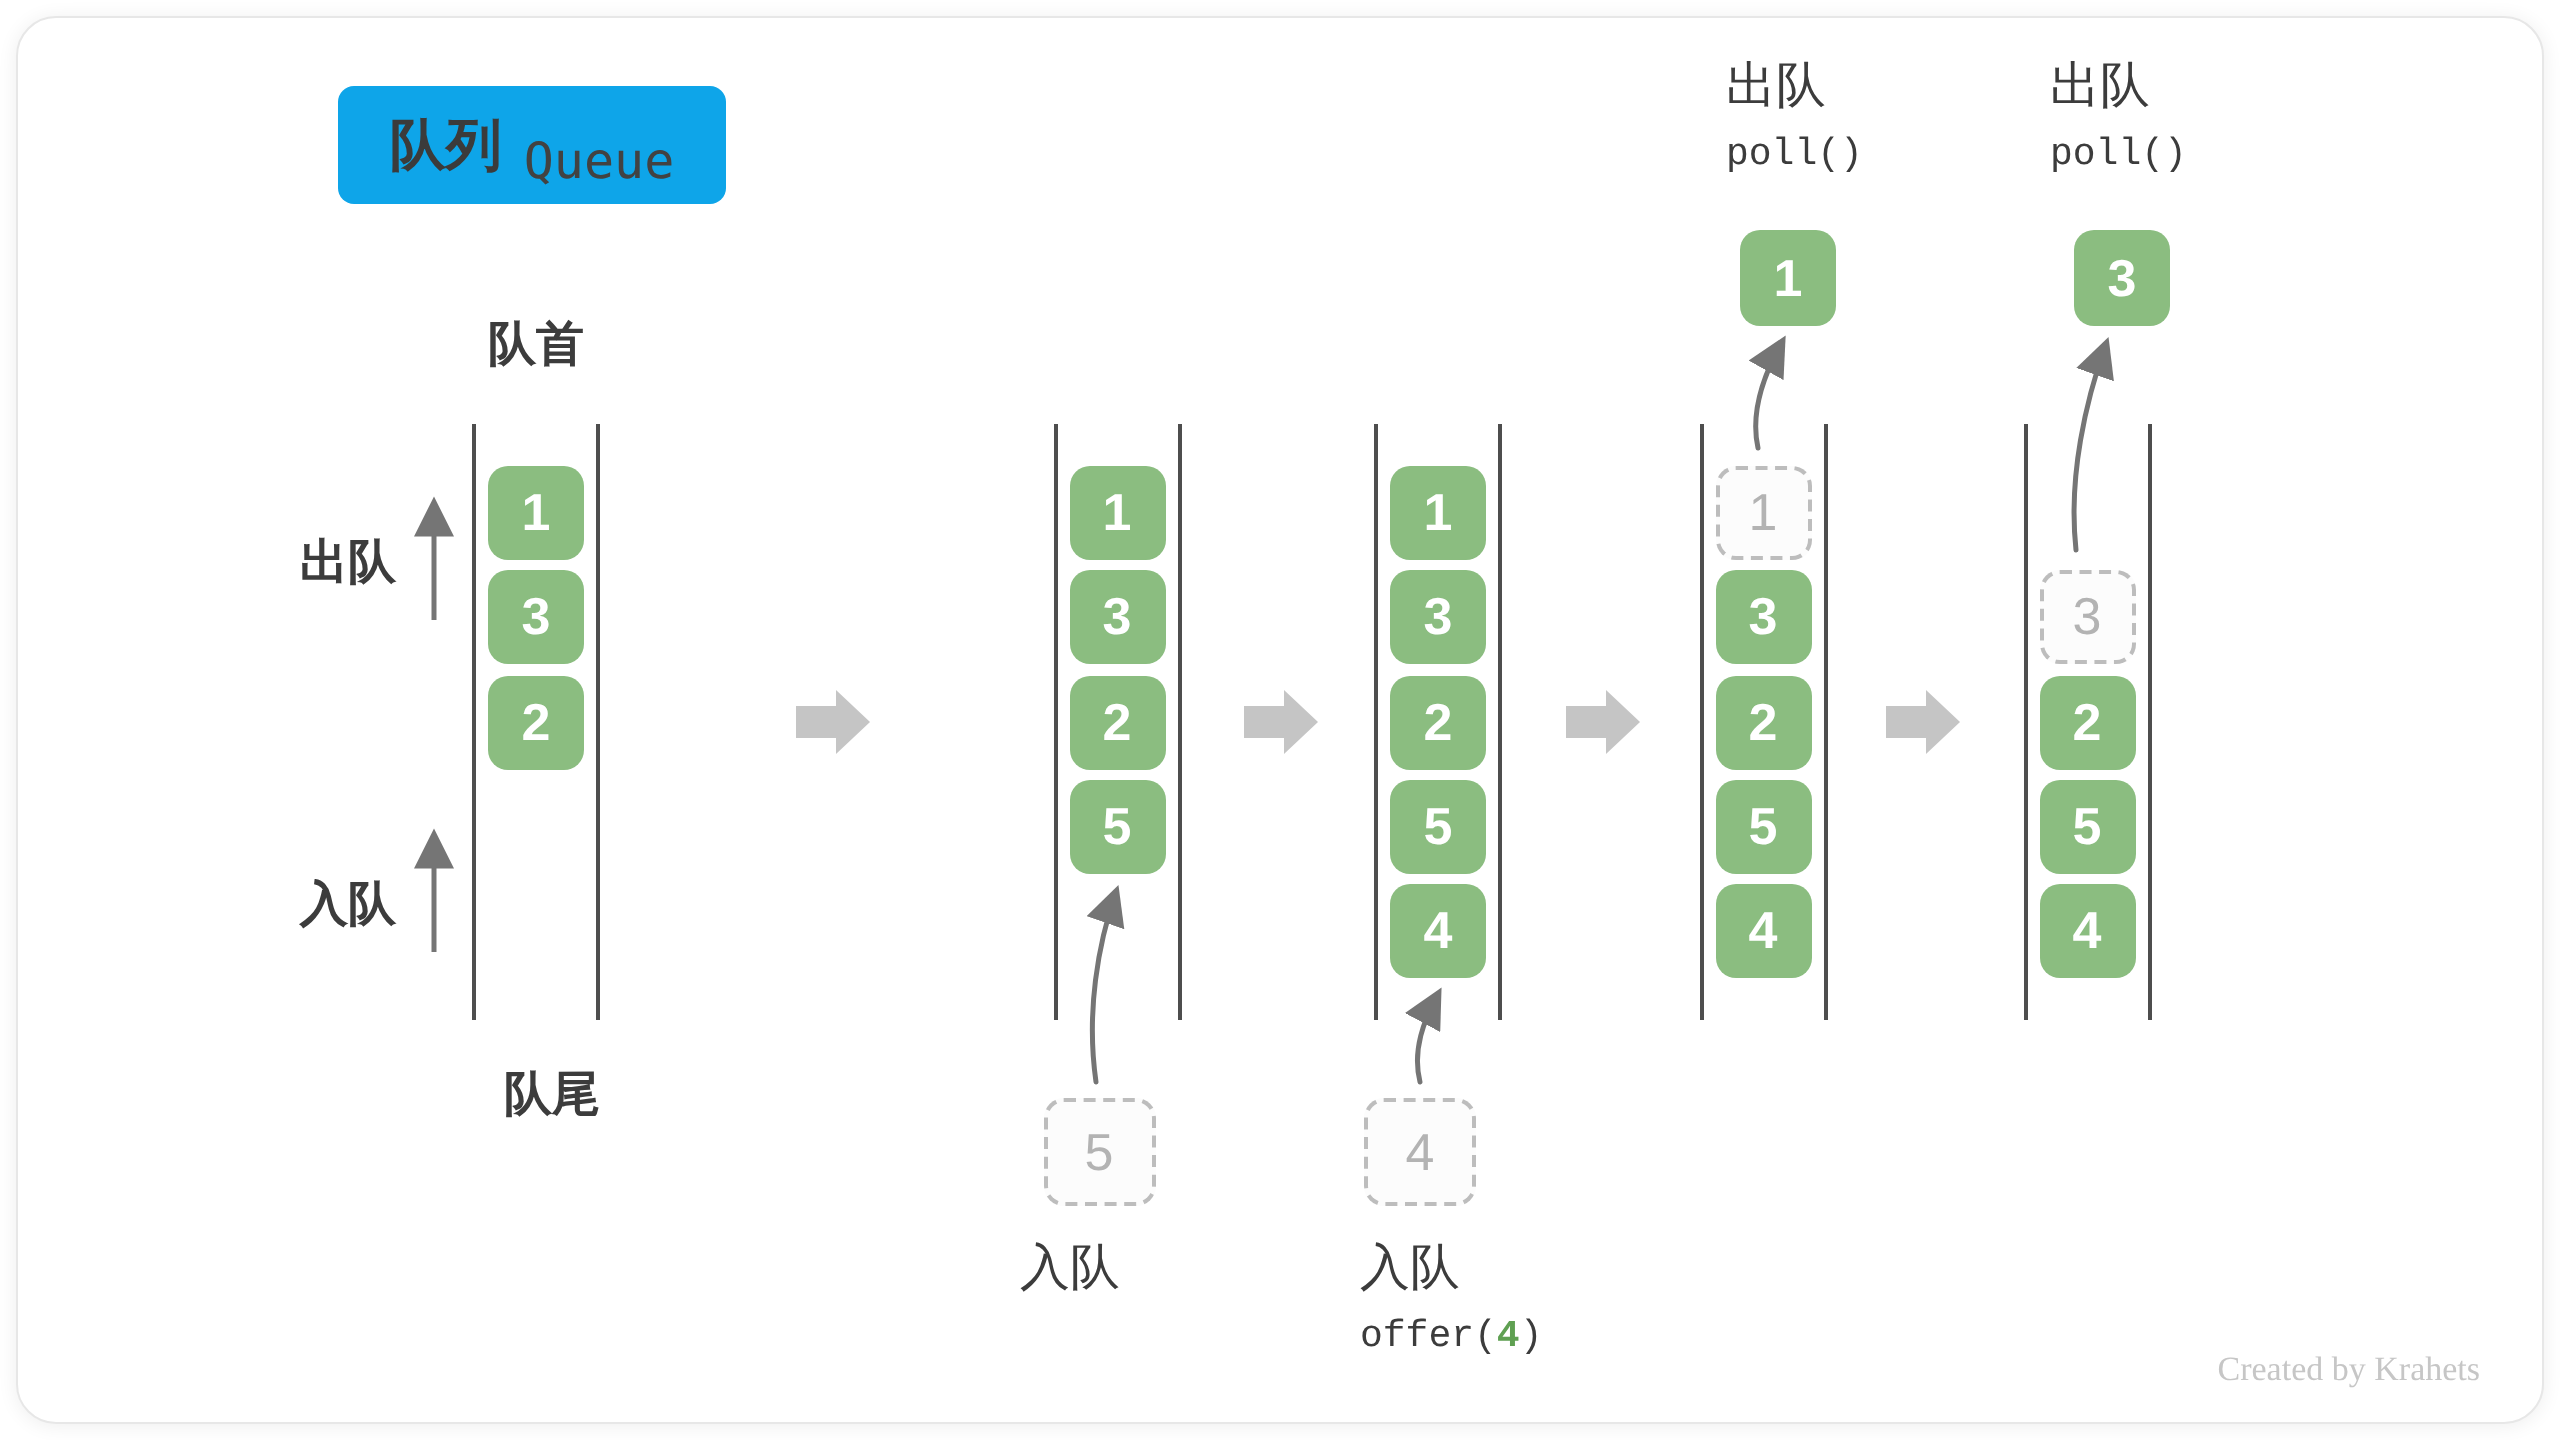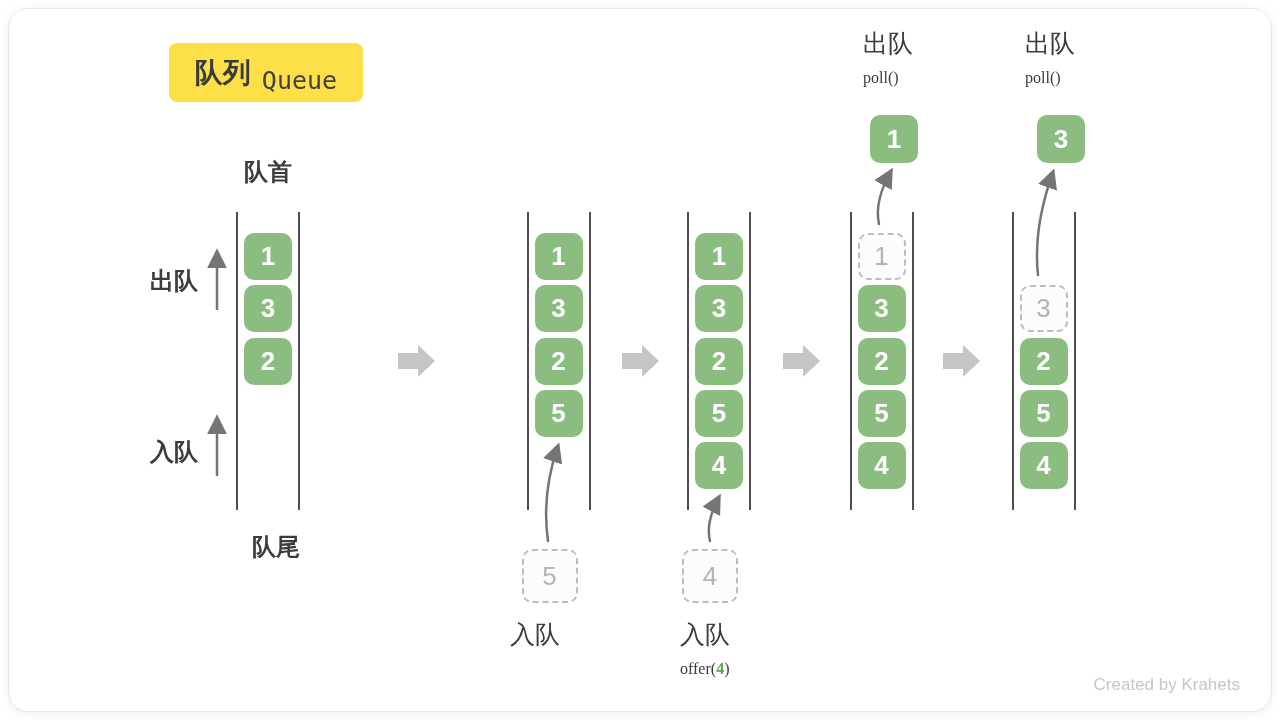--- a/index.html
+++ b/index.html
@@ -7,21 +7,21 @@
     position: relative; width: 1280px; height: 720px; overflow: hidden;
     background: #ffffff; font-family: "Liberation Sans", sans-serif;
   }
   .card {
     position: absolute; left: 8px; top: 8px; right: 8px; bottom: 8px;
     background: #ffffff; border: 1px solid #e7e7e7; border-radius: 20px;
     box-shadow: 0 1px 10px rgba(0,0,0,0.07);
   }
   .title-box {
     position: absolute; left: 169px; top: 43px; width: 194px; height: 59px;
-    background: #fde047; border-radius: 8px;
+    background: #0ea5e9; border-radius: 8px;
     display: flex; align-items: center; justify-content: center; gap: 11px;
   }
   .title-zh { font-size: 28px; font-weight: bold; color: #3b3b3b; }
   .title-en { font-family: "DejaVu Sans Mono", monospace; font-size: 25px; color: #424242; margin-top: 16px; }
   .zh-label {
     position: absolute; font-size: 24px; font-weight: bold; color: #3c3c3c;
     white-space: nowrap;
   }
   .center-x { transform: translateX(-50%); }
   .right-edge { transform: translateX(-100%); }
@@ -48,27 +48,27 @@
     font-size: 26px; color: #b3b3b3;
   }
   .result-box {
     position: absolute; width: 48px; height: 48px; border-radius: 10px;
     display: flex; align-items: center; justify-content: center;
     font-size: 26px; font-weight: bold; color: #ffffff; background: #8bbd80;
   }
   .op-text { position: absolute; white-space: nowrap; }
   .op-label { font-size: 25px; color: #3c3c3c; line-height: 34px; }
   .op-code {
-    font-family: Liberation Serif, serif; font-size: 16px;
+    font-family: Liberation Mono, monospace; font-size: 19px;
     color: #3c3c3c; line-height: 35px;
   }
   .op-arg { color: #5fa052; font-weight: bold; }
   .watermark {
     position: absolute; top: 675px; right: 40px;
-    font-family: Liberation Sans, sans-serif; font-size: 17px; color: #c6c6c6; margin-left: 16px;
+    font-family: Liberation Serif, serif; font-size: 17px; color: #c6c6c6; margin-left: 16px;
   }
   .arrows-svg { position: absolute; left: 0; top: 0; pointer-events: none; }
 </style>
 </head>
 <body>
 
 <div class="canvas">
   <div class="card"></div>
 
   <div class="title-box">

